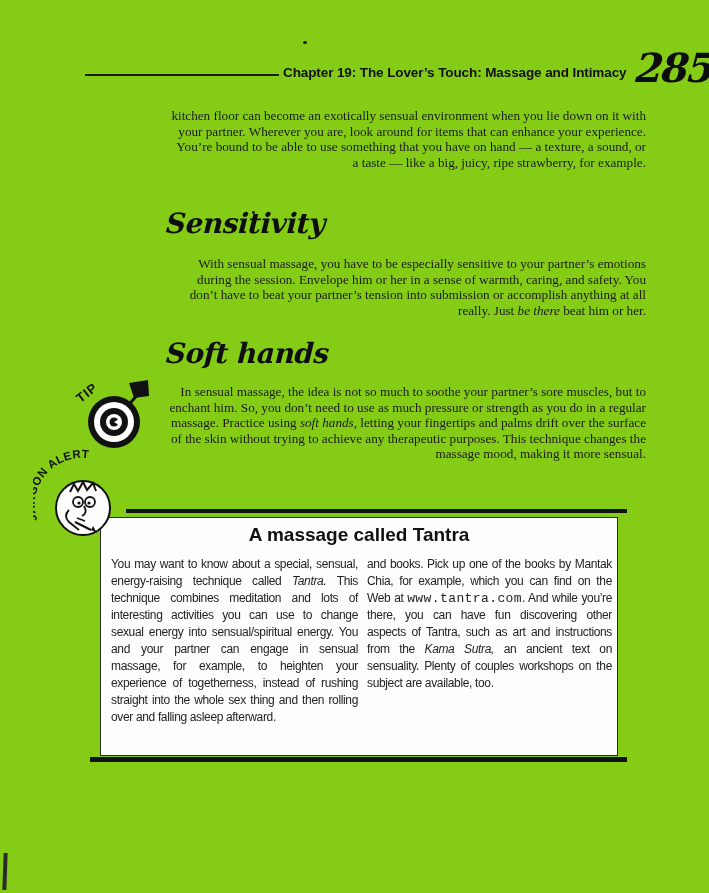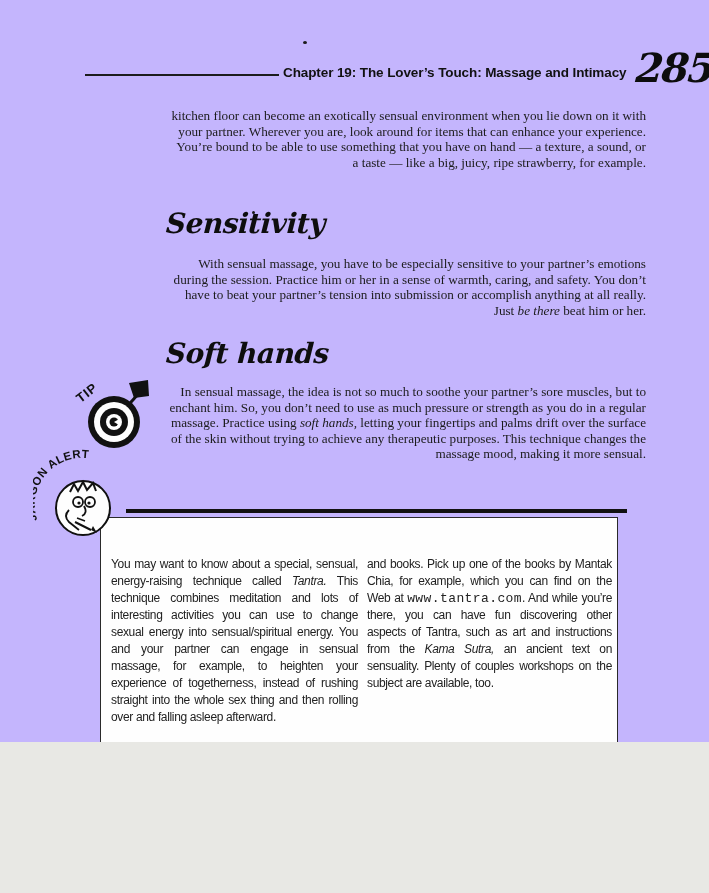--- a/index.html
+++ b/index.html
@@ -1,20 +1,20 @@
 <!DOCTYPE html>
 <html><head>
 <meta charset="utf-8">
 <style>
   html,body{margin:0;padding:0;background:#e8e8e4;}
   .page{
     position:relative;
-    width:709px;height:742px;
+    width:709px;height:893px;
     margin:0 auto;
-    background:#c4b5fd;
+    background:#84cc16;
     font-family:"Liberation Serif",serif;
     color:#161616;
     overflow:hidden;
   }
   
   .header-rule{
     position:absolute;left:85px;top:74px;width:194px;height:2px;
     background:#1c1c1c;
   }
   .running-head{
@@ -101,28 +101,29 @@
   <div class="ink-dot" style="left:252px;top:211px;width:3px;height:3px;"></div>
   <div class="scan-mark"></div>
 
   <div class="header-rule"></div>
   <div class="running-head">Chapter 19: The Lover’s Touch: Massage and Intimacy</div>
   <div class="page-number">285</div>
 
   <p class="body-par" style="top:108px;">kitchen floor can become an exotically sensual environment when you lie down on it with your partner. Wherever you are, look around for items that can enhance your experience. You’re bound to be able to use something that you have on hand — a texture, a sound, or a taste — like a big, juicy, ripe strawberry, for example.</p>
 
   <h2 class="section-heading" style="top:207px;">Sensitivity</h2>
-  <p class="body-par" style="top:256px;"><span>With sensual massage, you have to be especially sensitive to your partner’s emotions during the session. Practice him or her in a sense of warmth, caring, and safety. You don’t have to beat your partner’s tension into submission or accomplish anything at all really. Just </span><em>be there</em><span> beat him or her.</span></p>
+  <p class="body-par" style="top:256px;"><span>With sensual massage, you have to be especially sensitive to your partner’s emotions during the session. Envelope him or her in a sense of warmth, caring, and safety. You don’t have to beat your partner’s tension into submission or accomplish anything at all really. Just </span><em>be there</em><span> beat him or her.</span></p>
 
   <h2 class="section-heading" style="top:337px;">Soft hands</h2>
   <p class="body-par" style="top:384px;"><span>In sensual massage, the idea is not so much to soothe your partner’s sore muscles, but to enchant him. So, you don’t need to use as much pressure or strength as you do in a regular massage. Practice using </span><em>soft hands,</em><span> letting your fingertips and palms drift over the surface of the skin without trying to achieve any therapeutic purposes. This technique changes the massage mood, making it more sensual.</span></p>
 
   <div class="sidebar-top-bar"></div>
   <div class="sidebar-bottom-bar"></div>
   <div class="sidebar-box"></div>
+  <h3 class="sidebar-title">A massage called Tantra</h3>
 
   <div class="sidebar-col sidebar-col-left">
     <p><span>You may want to know about a special, sensual, energy-raising technique called </span><em>Tantra.</em><span> This technique combines meditation and lots of interesting activities you can use to change sexual energy into sensual/spiritual energy. You and your partner can engage in sensual massage, for example, to heighten your experience of togetherness, instead of rushing straight into the whole sex thing and then rolling over and falling asleep afterward.</span></p>
   </div>
 
   <div class="sidebar-col sidebar-col-right">
     <p><span>and books. Pick up one of the books by Mantak Chia, for example, which you can find on the Web at </span><span class="mono-url">www.tantra.com</span><span>. And while you’re there, you can have fun discovering other aspects of Tantra, such as art and instructions from the </span><em>Kama Sutra,</em><span> an ancient text on sensuality. Plenty of couples workshops on the subject are available, too.</span></p>
   </div>
 
   <svg class="margin-icon" style="left:70px;top:372px;" width="85" height="85" viewBox="0 0 85 85">

